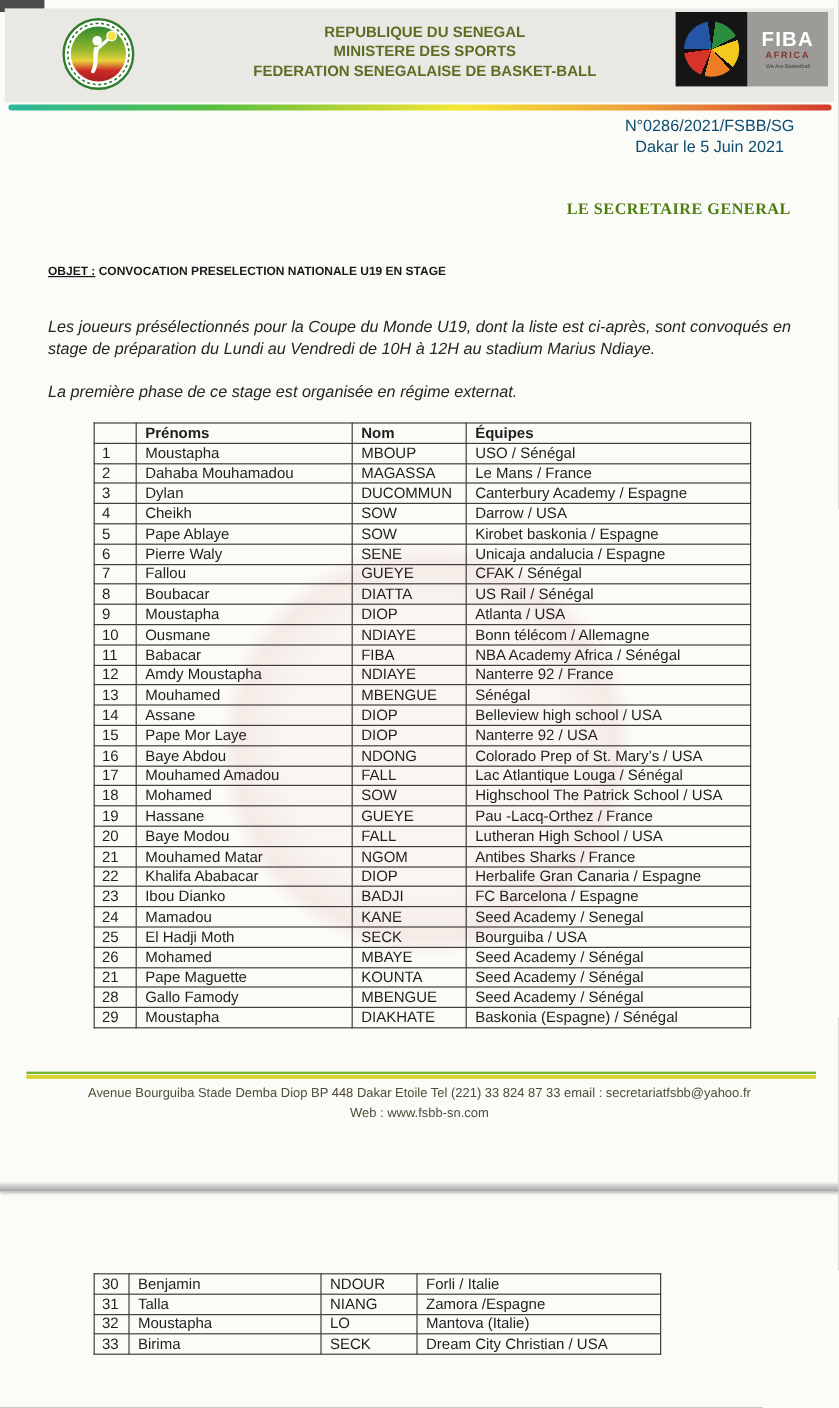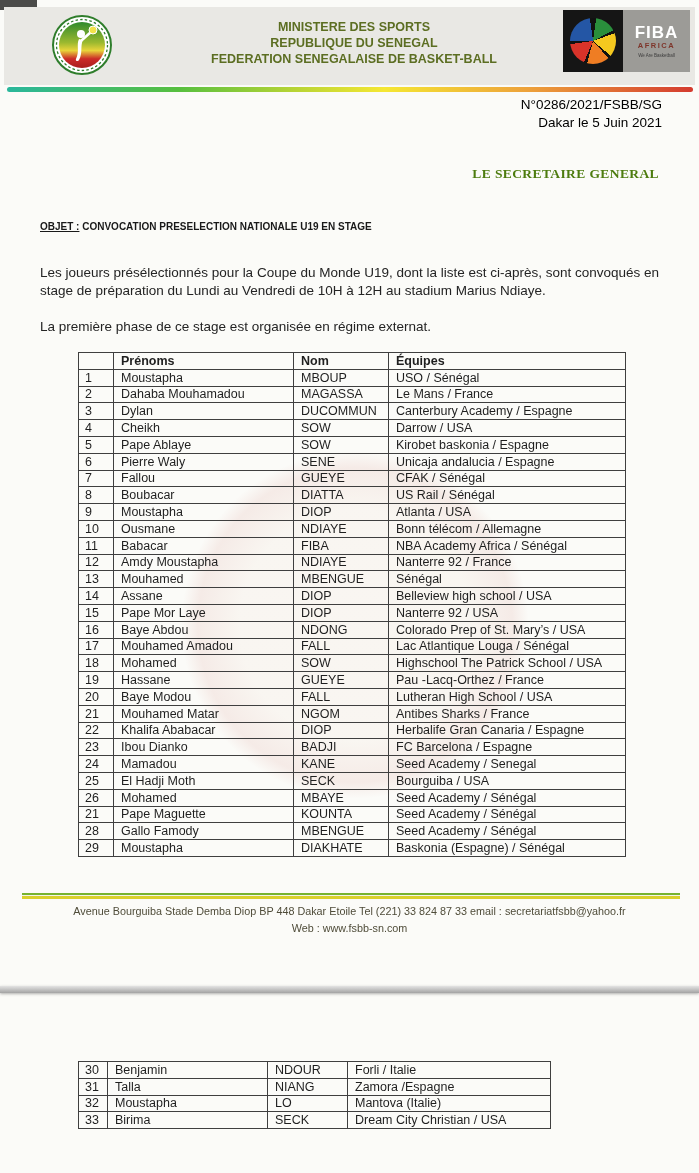--- a/index.html
+++ b/index.html
@@ -29,29 +29,29 @@
   .fiba-gray{width:67px;height:62px;background:#9c9b97;display:flex;flex-direction:column;
              align-items:center;justify-content:center;}
   .fiba-word{color:#fff;font-weight:bold;font-size:17px;letter-spacing:1px;line-height:17px;}
   .fiba-region{color:#7e352a;font-weight:bold;font-size:7.5px;letter-spacing:1.5px;line-height:9px;}
   .fiba-tag{color:#3c3c3c;font-size:4.5px;margin-top:3px;}
 
   .gradient-bar{position:absolute;left:7px;top:87px;width:686px;height:5px;border-radius:3px;
     background:linear-gradient(90deg,var(--grad-teal) 0%,var(--grad-green) 25%,
       #b8d435 42%,var(--grad-yellow) 55%,var(--grad-orange) 76%,var(--grad-red) 100%);}
 
-  .ref-block{position:absolute;right:37px;top:96px;text-align:right;
-             font-size:13.5px;line-height:17.5px;color:#000000;}
+  .ref-block{position:absolute;right:37px;top:96px;text-align:center;
+             font-size:13.5px;line-height:17.5px;color:#0c4a6e;}
   .signatory{position:absolute;right:40px;top:166px;font-family:"Liberation Serif",serif;
              font-weight:bold;font-size:13.5px;letter-spacing:.4px;color:#4d7c0f;}
 
   .subject{position:absolute;left:40px;top:221px;font-size:10px;font-weight:bold;color:#191919;}
   .subject .lbl{text-decoration:underline;}
 
-  .para{position:absolute;left:40px;width:628px;font-size:13.5px;line-height:17.5px;color:#242424;}
+  .para{position:absolute;left:40px;width:628px;font-size:13.5px;line-height:17.5px;color:#242424;font-style:italic;}
   .para1{top:264px;} .para2{top:318px;}
 
   .watermark{position:absolute;left:160px;top:430px;width:390px;height:390px;border-radius:50%;
     background:radial-gradient(circle,rgba(210,150,110,.05) 42%,rgba(185,70,55,.09) 57%,transparent 63%);
     pointer-events:none;}
 
   .doc-table{border-collapse:collapse;table-layout:fixed;font-size:12.5px;color:#1f1f1f;}
   .doc-table th,.doc-table td{border:1px solid var(--border);height:16.8px;
     padding:0 4px 0 7px;overflow:hidden;white-space:nowrap;vertical-align:middle;text-align:left;}
   .doc-table th{font-weight:bold;}
@@ -91,22 +91,22 @@
           </linearGradient>
         </defs>
         <circle cx="31" cy="31" r="23" fill="url(#sn)"></circle>
         <circle cx="30" cy="20" r="4" fill="#ffffff"></circle>
         <path d="M28,25 C25,31 29,37 25,45 C24,47 27,48 28,46 C32,39 29,32 32,26 Z" fill="#ffffff"></path>
         <path d="M31,26 L40,18" stroke="#ffffff" stroke-width="2.6" stroke-linecap="round"></path>
         <circle cx="42" cy="16" r="4" fill="#f3e24a" stroke="#ffffff" stroke-width="1"></circle>
       </svg>
     </div>
     <div class="header-center">
+      <div>REPUBLIQUE DU SENEGAL</div>
       <div>MINISTERE DES SPORTS</div>
-      <div>REPUBLIQUE DU SENEGAL</div>
       <div>FEDERATION SENEGALAISE DE BASKET-BALL</div>
     </div>
     <div class="fiba-logo">
       <div class="fiba-black">
         <div class="fiba-ball"></div>
       </div>
       <div class="fiba-gray">
         <div class="fiba-word">FIBA</div>
         <div class="fiba-region">AFRICA</div>
         <div class="fiba-tag">We Are Basketball</div>

